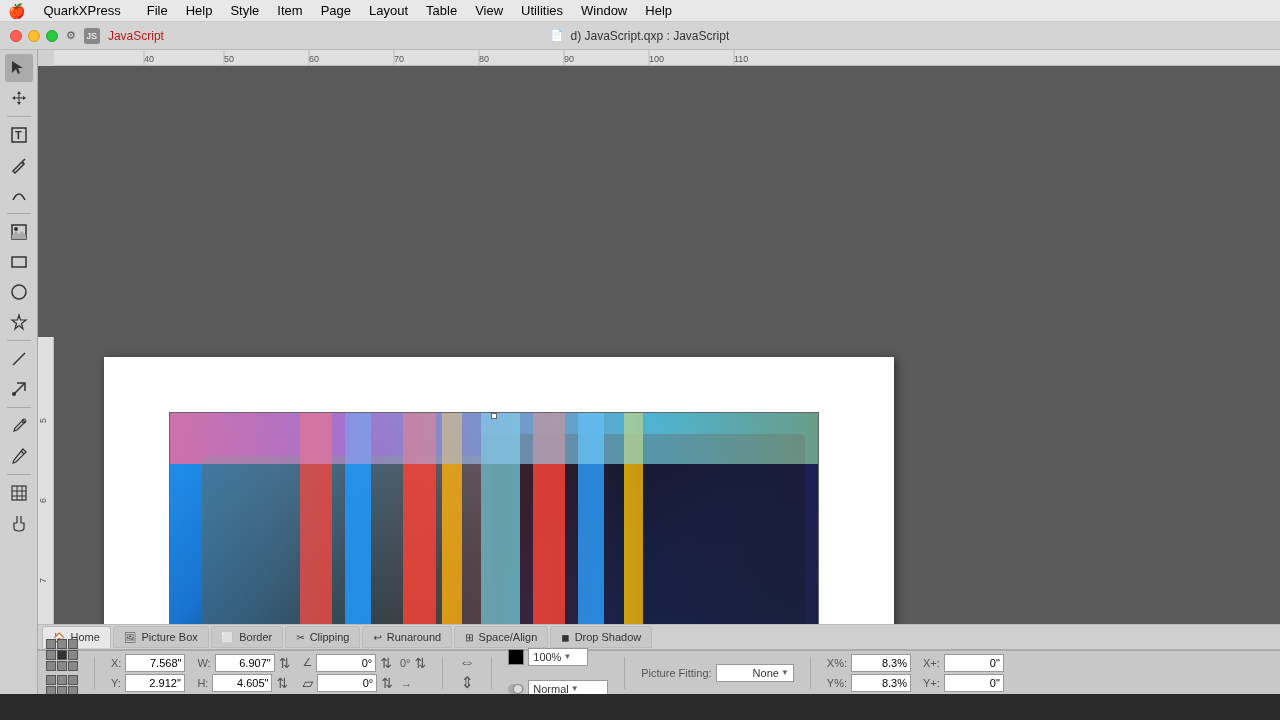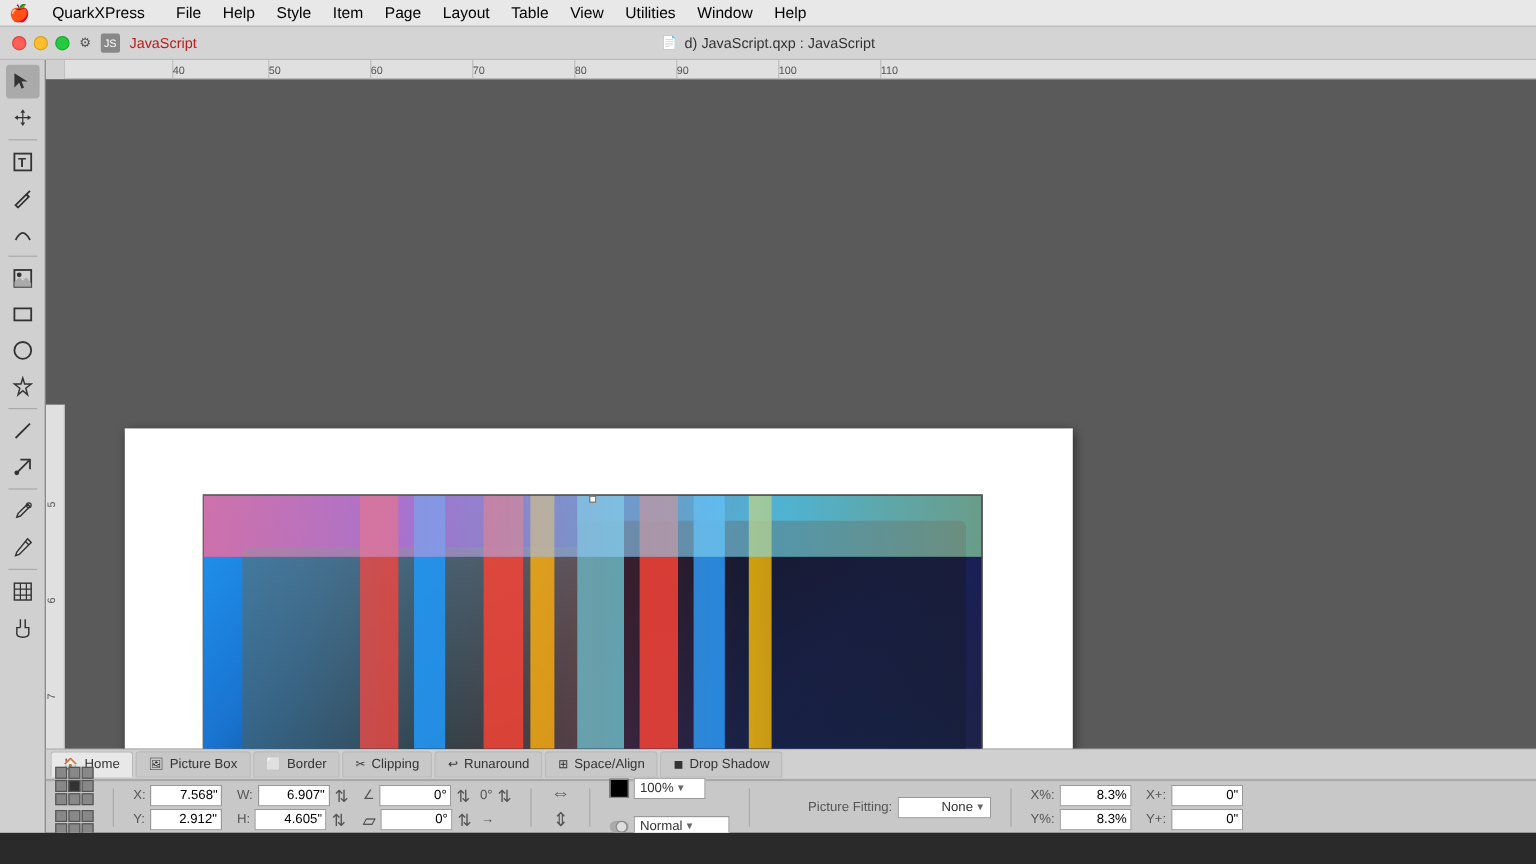--- a/index.html
+++ b/index.html
@@ -508,21 +508,21 @@
           </div>
           <div class="dropdown-field" style="min-width:80px;">
             <span>Normal</span>
             <span class="dropdown-arrow">▼</span>
           </div>
         </div>
       </div>
 
       <div class="status-sep"></div>
 
-      <div style="display:flex;flex-direction:column;gap:2px;margin-left:32px;">
+      <div style="display:flex;flex-direction:column;gap:2px;">
         <div class="status-field">
           <span class="status-label">Picture Fitting:</span>
           <div class="dropdown-field" style="min-width:70px;padding-left:36px;">
             <span>None</span>
             <span class="dropdown-arrow">▼</span>
           </div>
         </div>
       </div>
 
       <div class="status-sep"></div>

